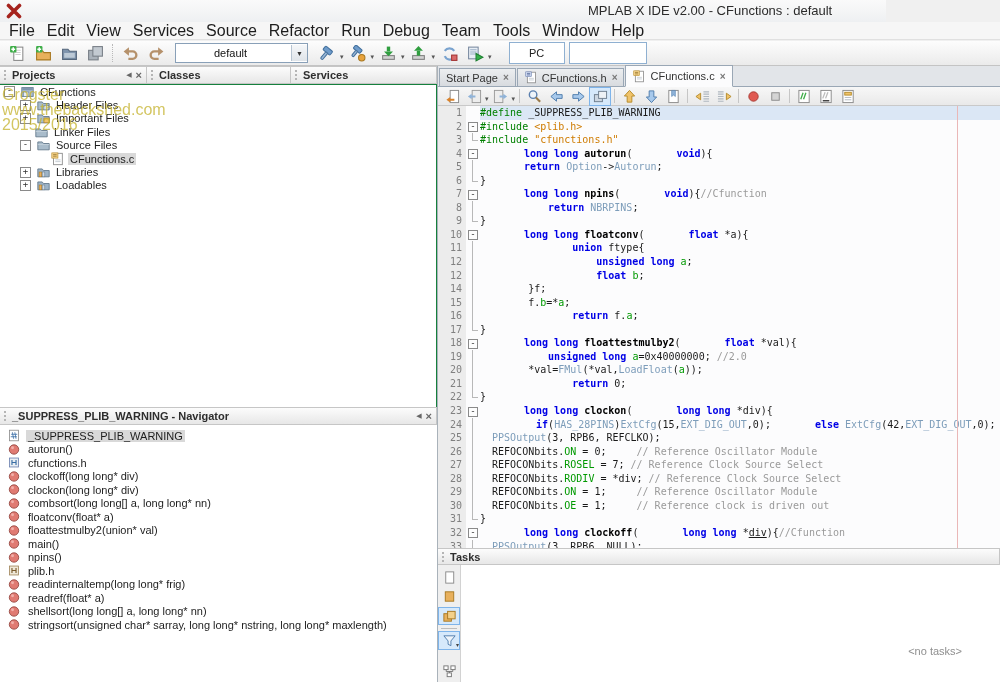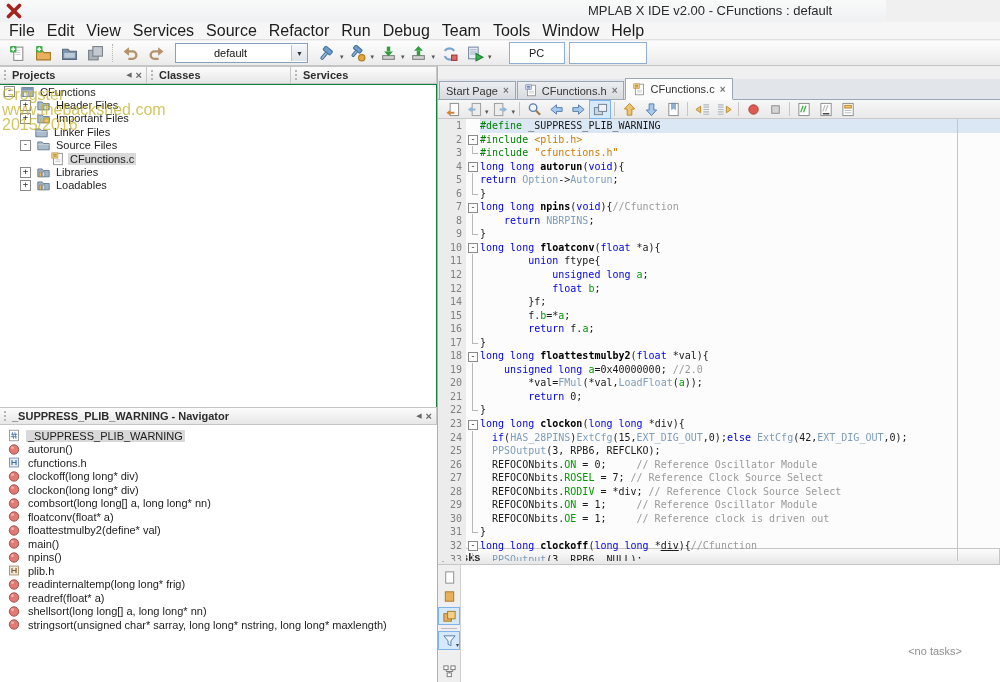--- a/index.html
+++ b/index.html
@@ -59,21 +59,21 @@
   #nav-header{left:0;top:0;width:437px;height:18px;}
   #nav-list{left:0;top:18px;width:437px;height:257px;background:#fff;overflow:hidden;padding-top:4px;box-sizing:border-box;}
   .nrow{height:13.5px;display:flex;align-items:center;white-space:nowrap;padding-left:7px;}
   .nrow .icon{width:14px;height:13px;margin-right:5px;flex:none;}
   .nlabel{font-size:11px;color:#1d1d1d;padding:0 2px;}
   .nlabel.selected{background:#d9d9d9;}
 
   #vdivider{left:437px;top:66px;width:1px;height:616px;background:#a9b2ba;}
 
   
-  #editor{left:438px;top:79px;width:562px;height:482px;}
+  #editor{left:438px;top:66px;width:562px;height:482px;}
   #tabbar{left:0;top:0;width:562px;height:21px;background:#e2e5e9;border-bottom:1px solid #9aa7b5;display:flex;align-items:flex-end;padding-left:1px;box-sizing:border-box;}
   .tab{height:17px;display:flex;align-items:center;padding:0 6px;border:1px solid #9aa7b5;border-bottom:none;background:linear-gradient(#eceef0,#d8dbdf);margin-right:1px;font-size:11px;color:#333;}
   .tab.active{height:20px;background:#fcfcfd;border-bottom:1px solid #fcfcfd;margin-bottom:-1px;}
   .tab .icon{width:14px;height:13px;margin-right:4px;}
   .tab-close{margin-left:5px;font-size:10px;color:#777;font-weight:bold;}
 
   #etoolbar{left:0;top:21px;width:562px;height:19px;background:linear-gradient(#f7f7f7,#e9e9e9);border-bottom:1px solid #c9c9c9;display:flex;align-items:center;padding-left:3px;box-sizing:border-box;}
   .e-btn{width:20px;height:17px;display:flex;align-items:center;justify-content:center;border:1px solid transparent;}
   .e-btn .icon{width:15px;height:15px;}
   .e-btn.sel{border:1px solid #7eb4ea;background:#d6e9fb;}
@@ -82,21 +82,21 @@
   #code{left:0;top:40px;width:562px;height:442px;background:#fcfcfd;overflow:hidden;}
   #margin-line{left:519px;top:0;width:0;height:442px;border-left:1px solid #eab7b7;z-index:3;}
   .crow{height:13.55px;display:flex;align-items:stretch;position:relative;z-index:1;}
   .cnum{width:24px;flex:none;background:#ececec;color:#808080;font-family:"DejaVu Sans Mono",monospace;font-size:10px;text-align:right;padding-right:4px;line-height:13.55px;}
   .cfold{width:14px;flex:none;position:relative;}
   .ctext{flex:1;font-family:"DejaVu Sans Mono",monospace;font-size:10px;line-height:13.55px;white-space:pre;}
   .crow.hl .ctext{background:#dbe7f5;}
   .fold-start{position:absolute;left:2px;top:2.5px;width:8px;height:8px;border:1px solid #8a8a8a;background:#fdfdfd;font-family:"DejaVu Sans Mono",monospace;font-size:9px;line-height:7px;text-align:center;color:#333;}
   .fold-mid{position:absolute;left:6px;top:0;bottom:0;border-left:1px solid #b8b8b8;}
   .fold-end{position:absolute;left:6px;top:0;width:5px;height:7px;border-left:1px solid #b8b8b8;border-bottom:1px solid #b8b8b8;}
-  .tk{color:#0000e6;font-weight:normal;}
+  .tk{color:#0000e6;font-weight:bold;margin-left:44px;}
   .tf{color:#000;font-weight:bold;}
   .td{color:#008000;}
   .ts{color:#ce7b00;}
   .tc{color:#9a9a9a;margin-top:30px;}
   .tm{color:#7d9dba;}
   .tg{color:#009900;}
   .tp{color:#1a1a1a;}
   .tu{color:#1a1a1a;text-decoration:underline;}
 
   
@@ -446,21 +446,21 @@
           </span>
           <span class="nlabel">floatconv(float* a)</span>
         </div>
         <div class="nrow">
           <span class="icon">
             <svg viewBox="0 0 16 16">
               <circle cx="8" cy="8" r="5.8" fill="#e07a72" stroke="#8e3e38"></circle>
               <circle cx="6.2" cy="5.8" r="1.8" fill="#f2b0aa"></circle>
             </svg>
           </span>
-          <span class="nlabel">floattestmulby2(define* val)</span>
+          <span class="nlabel">floattestmulby2(union* val)</span>
         </div>
         <div class="nrow">
           <span class="icon">
             <svg viewBox="0 0 16 16">
               <circle cx="8" cy="8" r="5.8" fill="#e07a72" stroke="#8e3e38"></circle>
               <circle cx="6.2" cy="5.8" r="1.8" fill="#f2b0aa"></circle>
             </svg>
           </span>
           <span class="nlabel">main()</span>
         </div>

